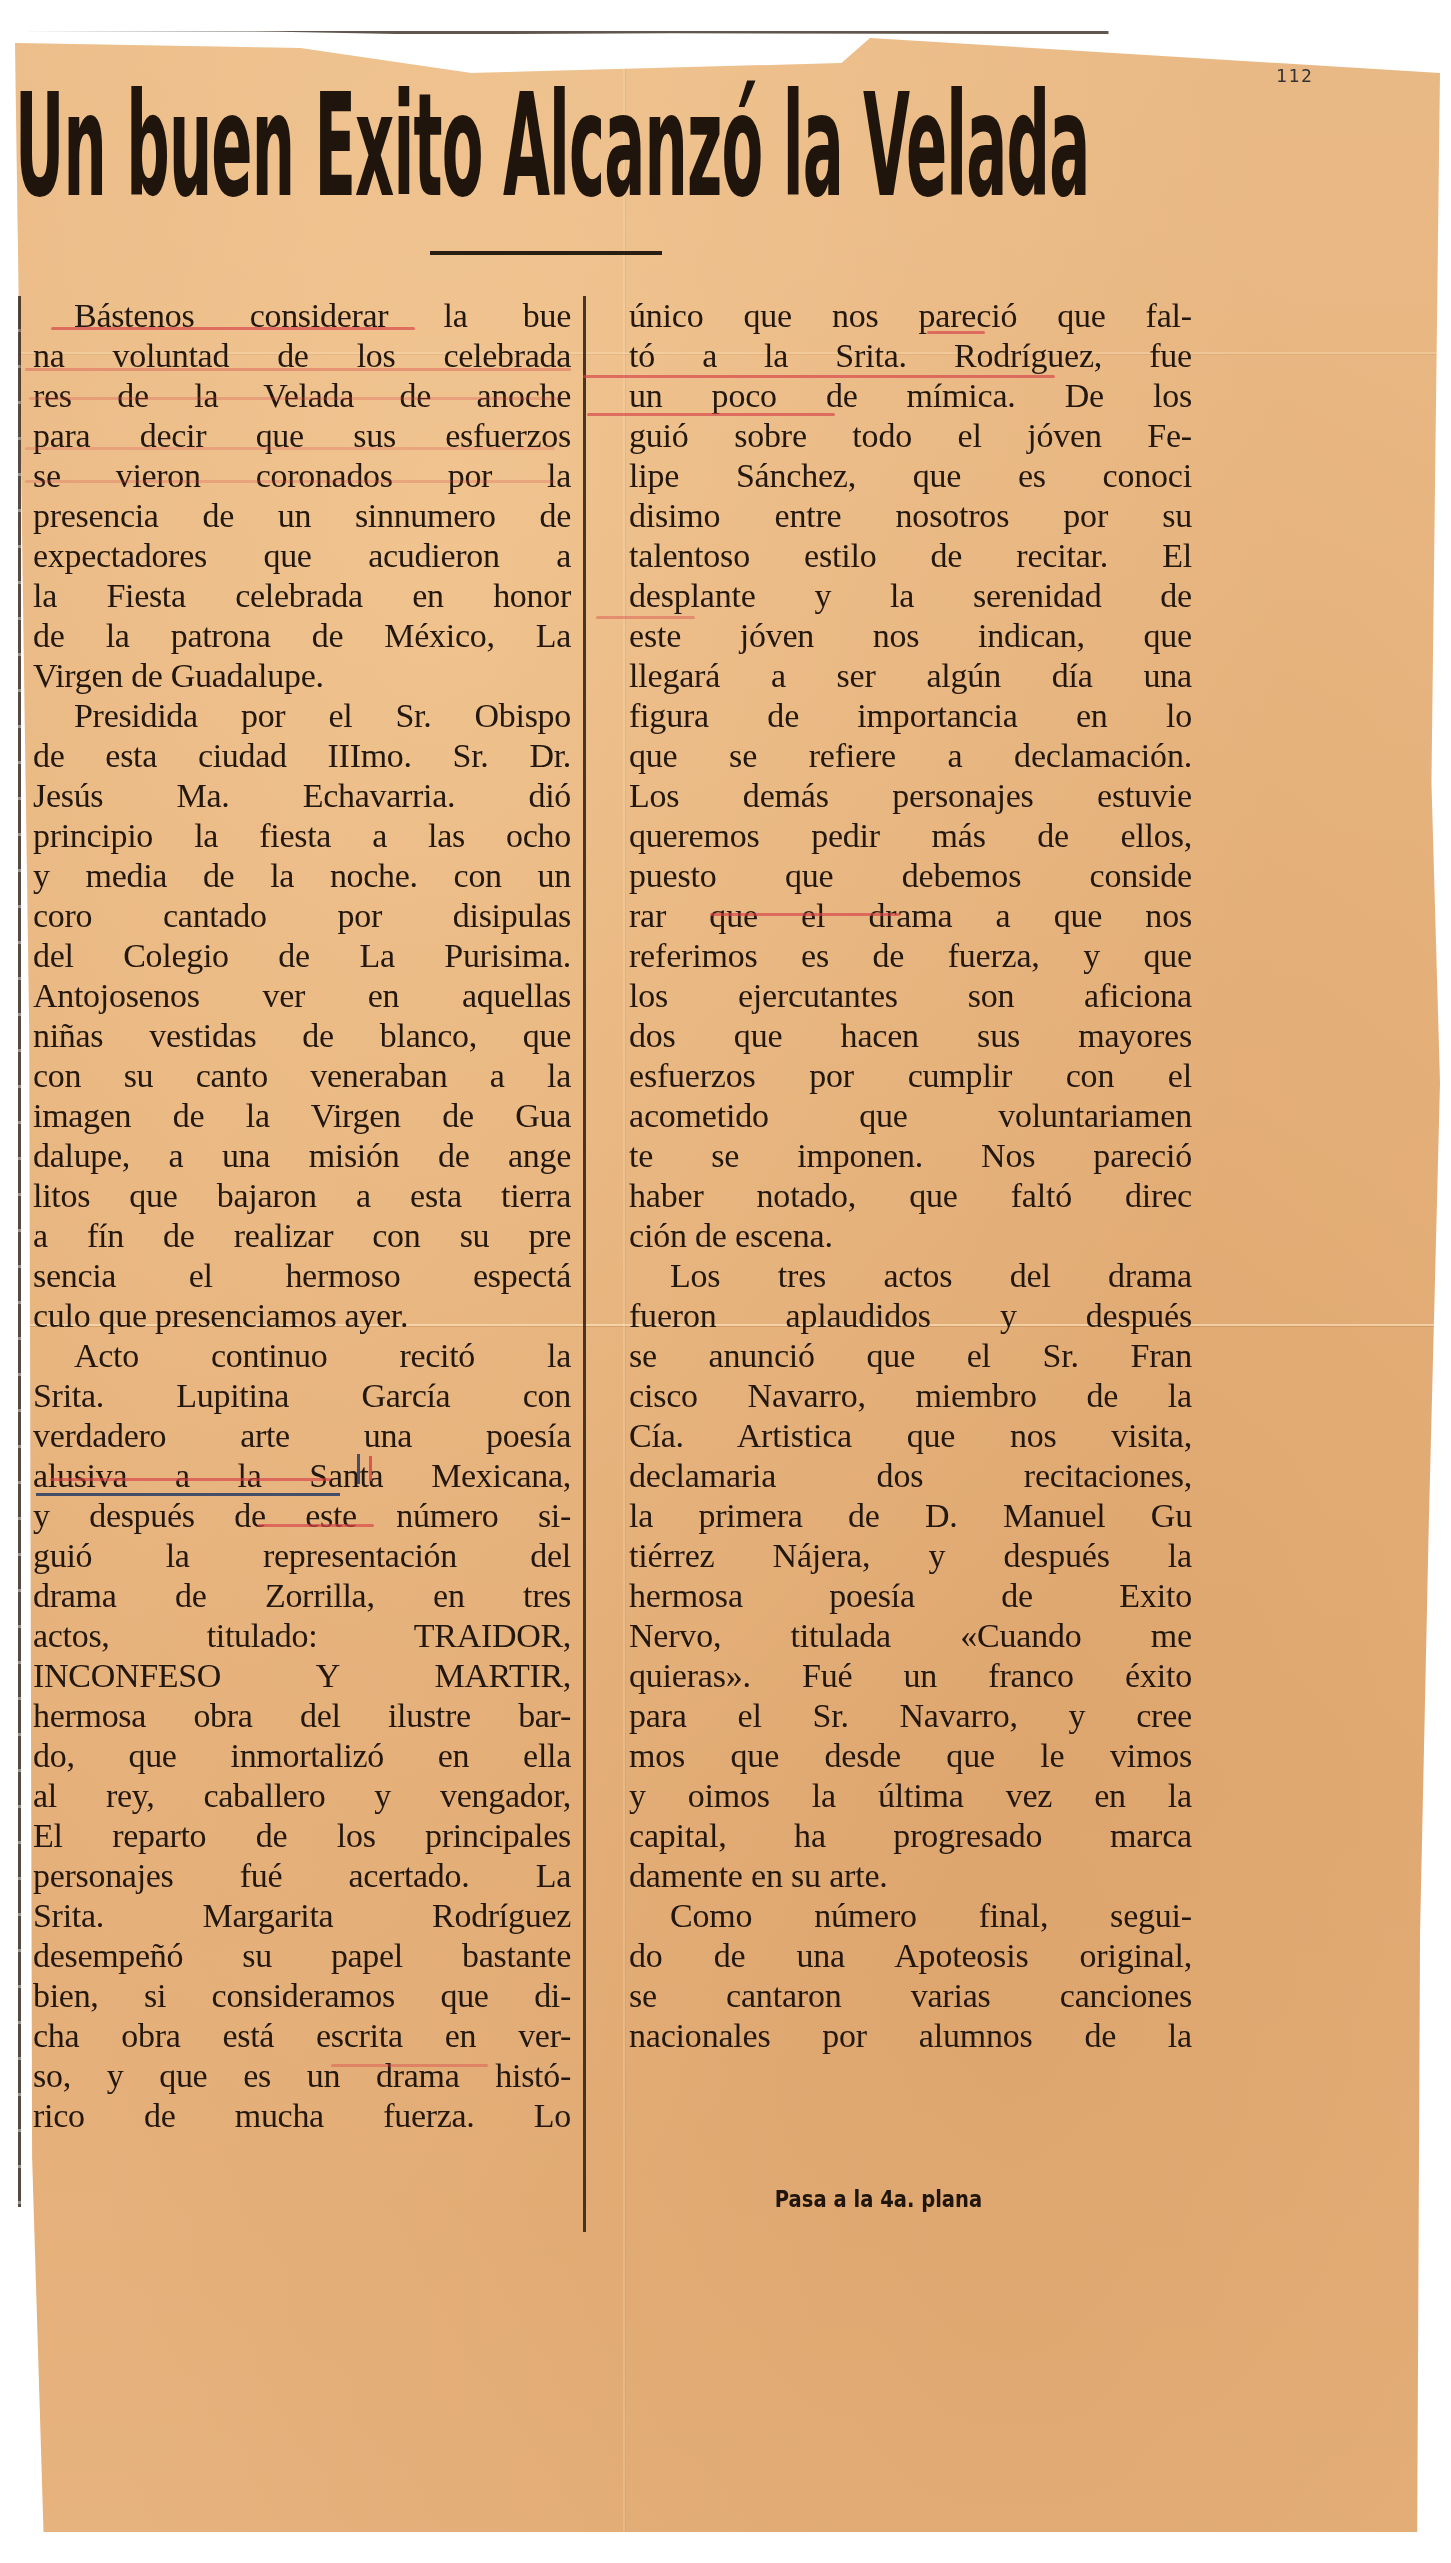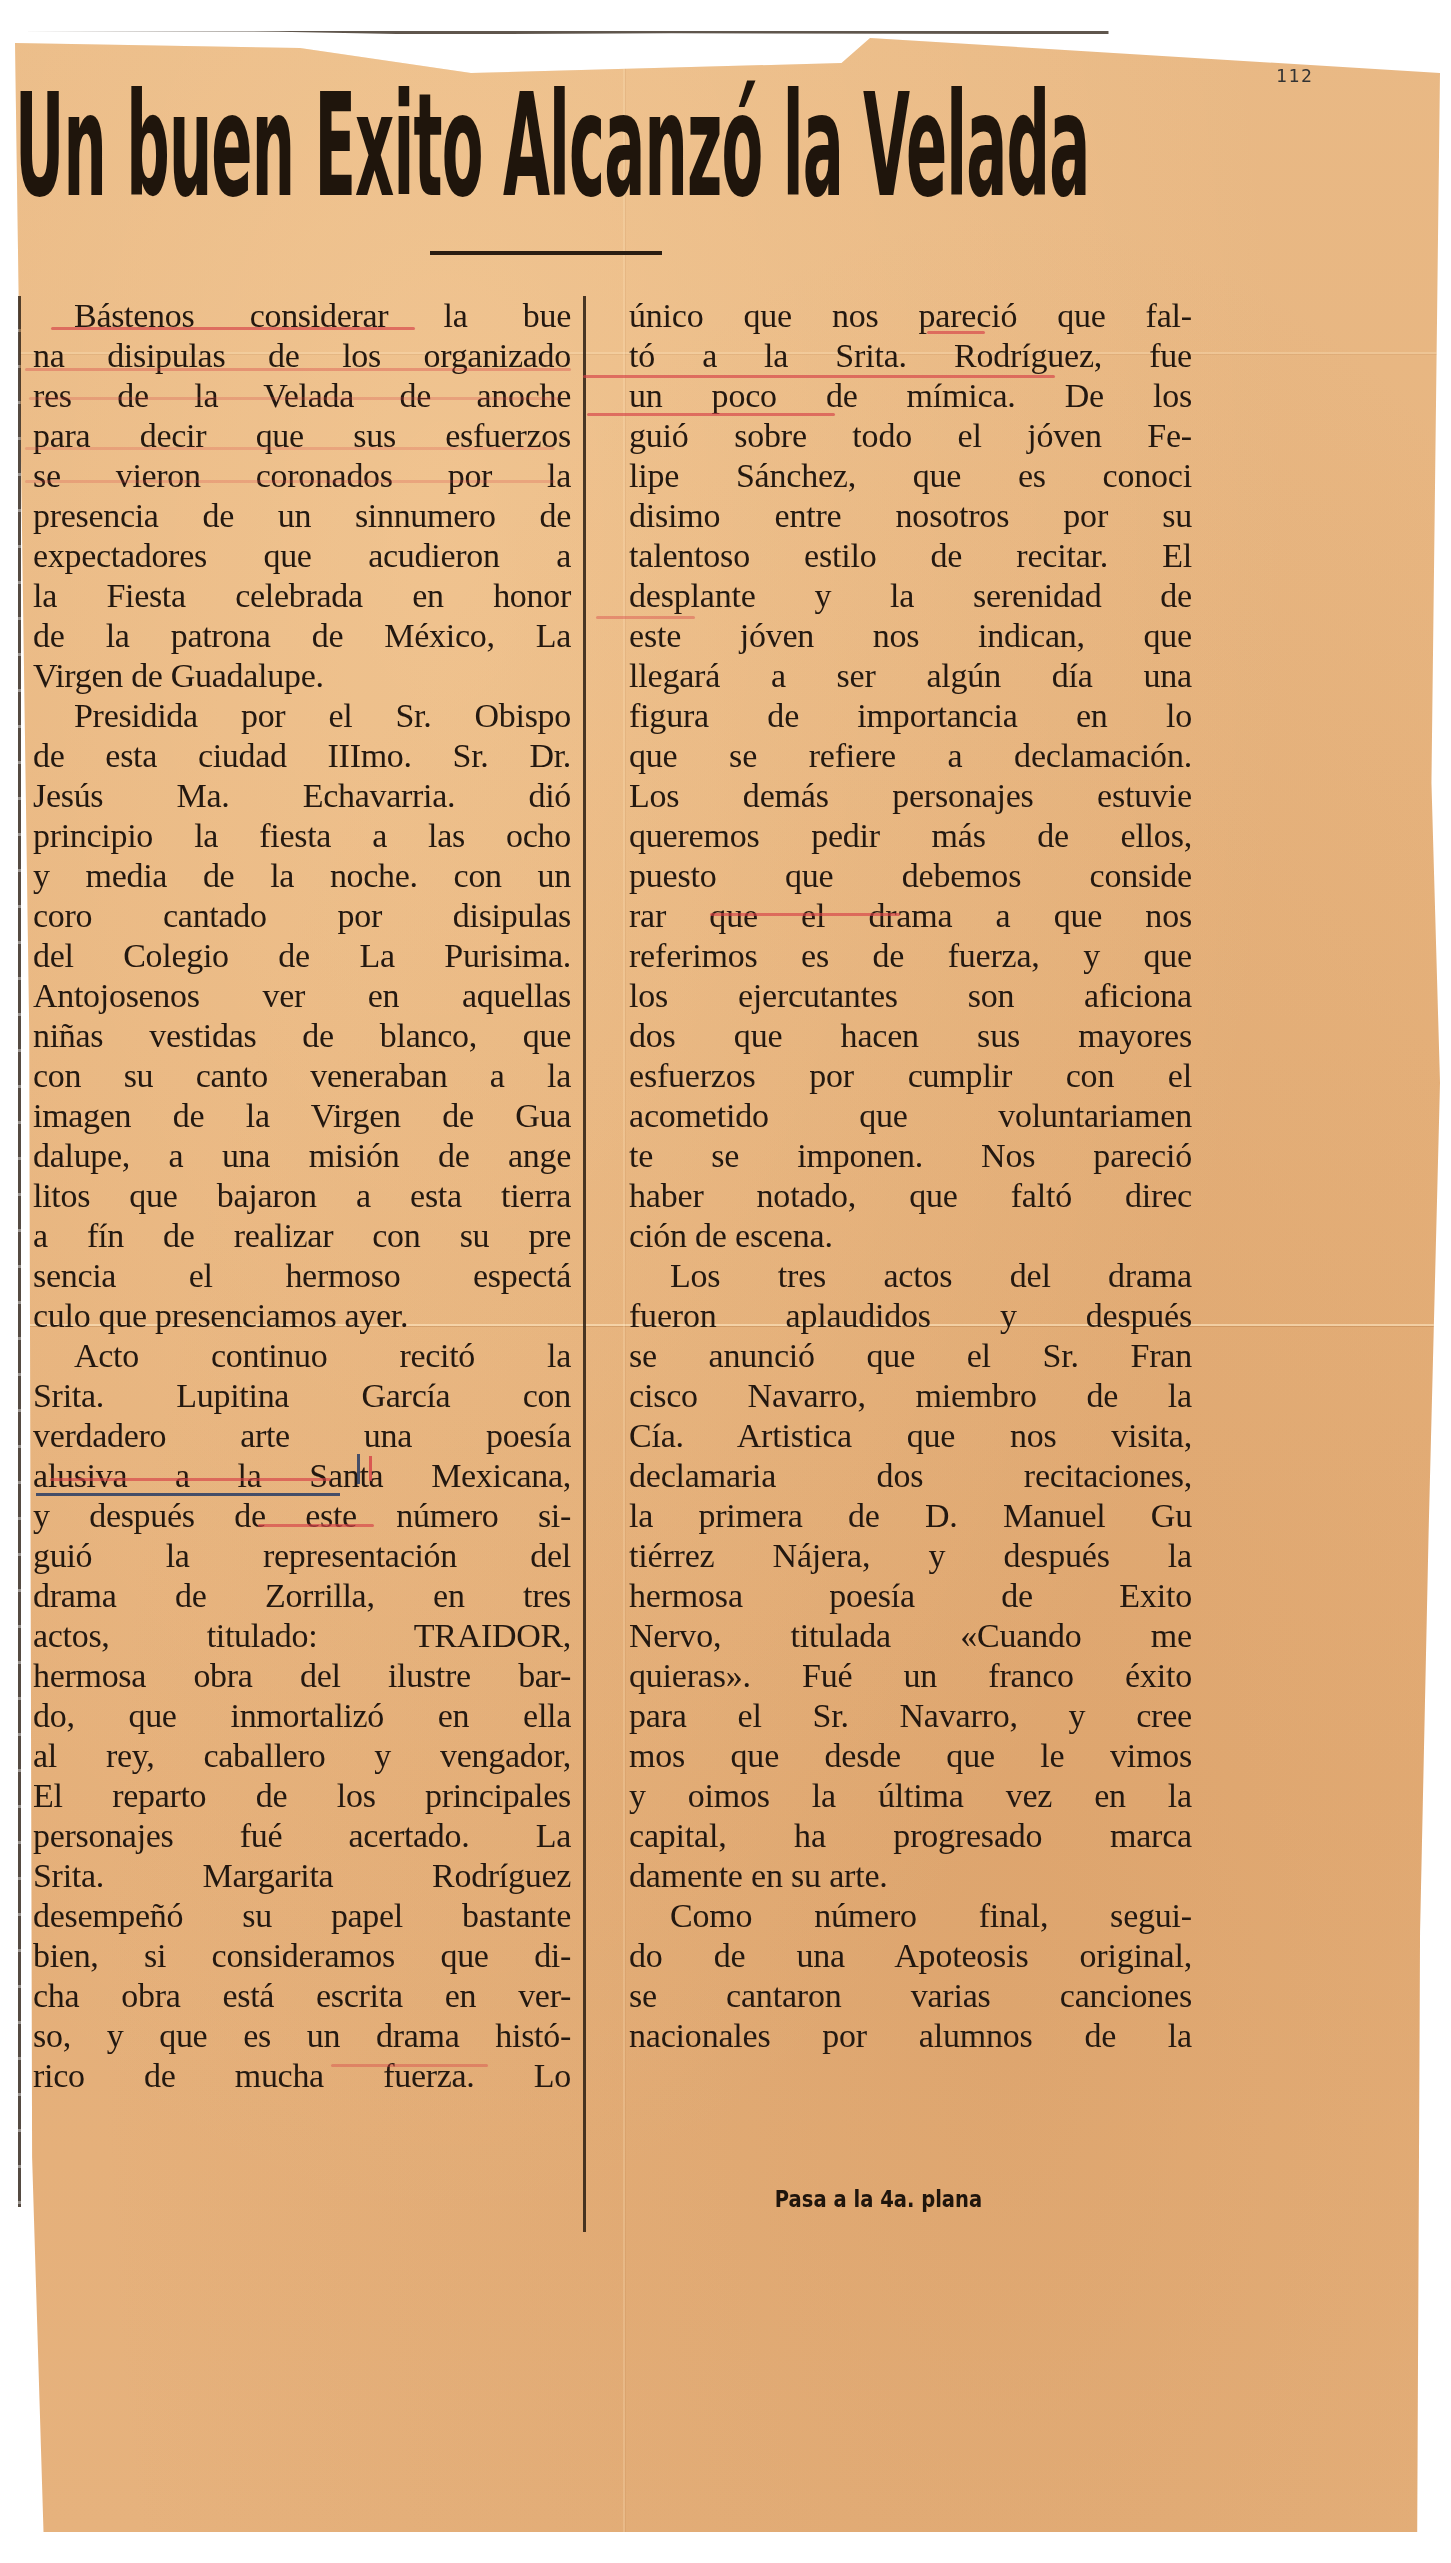--- a/index.html
+++ b/index.html
@@ -113,21 +113,21 @@
 
 <div class="handwritten-number">112</div>
 
 <div class="short-rule"></div>
 
 <div class="col-rule-left"></div>
 <div class="col-rule-mid"></div>
 
 <div class="column col-left">
   <span class="line indent">Bástenos considerar la bue</span>
-  <span class="line">na disipulas de los organizado</span>
+  <span class="line">na voluntad de los celebrada</span>
   <span class="line">res de la Velada de anoche</span>
   <span class="line">para decir que sus esfuerzos</span>
   <span class="line">se vieron coronados por la</span>
   <span class="line">presencia de un sinnumero de</span>
   <span class="line">expectadores que acudieron a</span>
   <span class="line">la Fiesta celebrada en honor</span>
   <span class="line">de la patrona de México, La</span>
   <span class="line last">Virgen de Guadalupe.</span>
   <span class="line indent">Presidida por el Sr. Obispo</span>
   <span class="line">de esta ciudad IIImo. Sr. Dr.</span>
@@ -146,20 +146,21 @@
   <span class="line">sencia el hermoso espectá</span>
   <span class="line last">culo que presenciamos ayer.</span>
   <span class="line indent">Acto continuo recitó la</span>
   <span class="line">Srita. Lupitina García con</span>
   <span class="line">verdadero arte una poesía</span>
   <span class="line">alusiva a la Santa Mexicana,</span>
   <span class="line">y después de este número si-</span>
   <span class="line">guió la representación del</span>
   <span class="line">drama de Zorrilla, en tres</span>
   <span class="line">actos, titulado: TRAIDOR,</span>
+  <span class="line caps">INCONFESO Y MARTIR,</span>
   <span class="line">hermosa obra del ilustre bar-</span>
   <span class="line">do, que inmortalizó en ella</span>
   <span class="line">al rey, caballero y vengador,</span>
   <span class="line">El reparto de los principales</span>
   <span class="line">personajes fué acertado. La</span>
   <span class="line">Srita. Margarita Rodríguez</span>
   <span class="line">desempeñó su papel bastante</span>
   <span class="line">bien, si consideramos que di-</span>
   <span class="line">cha obra está escrita en ver-</span>
   <span class="line">so, y que es un drama histó-</span>

